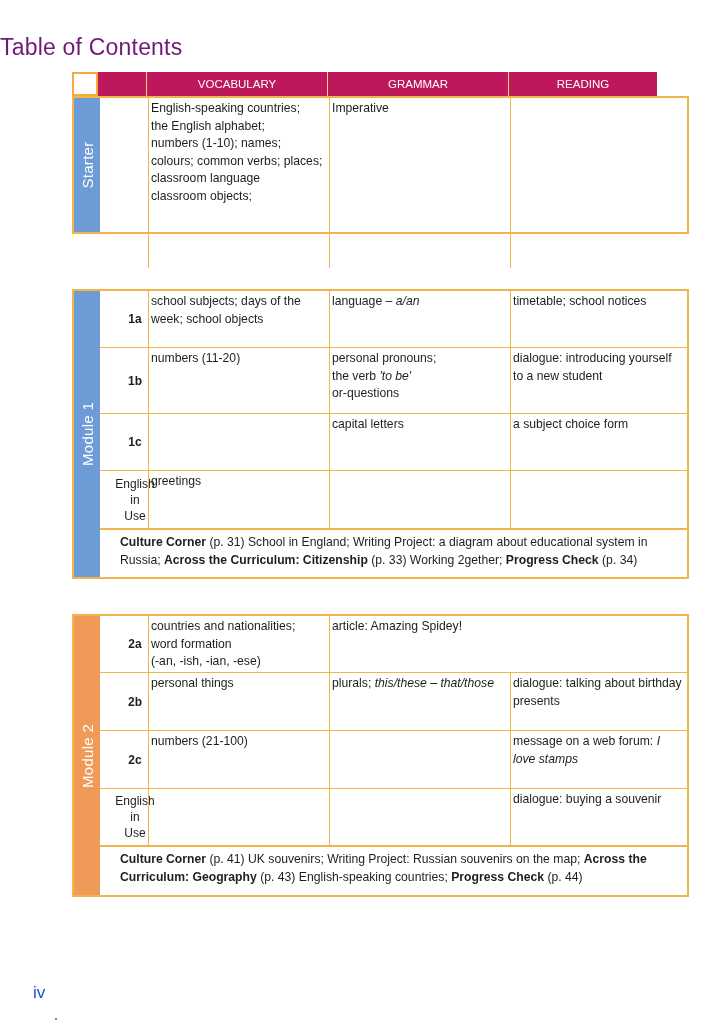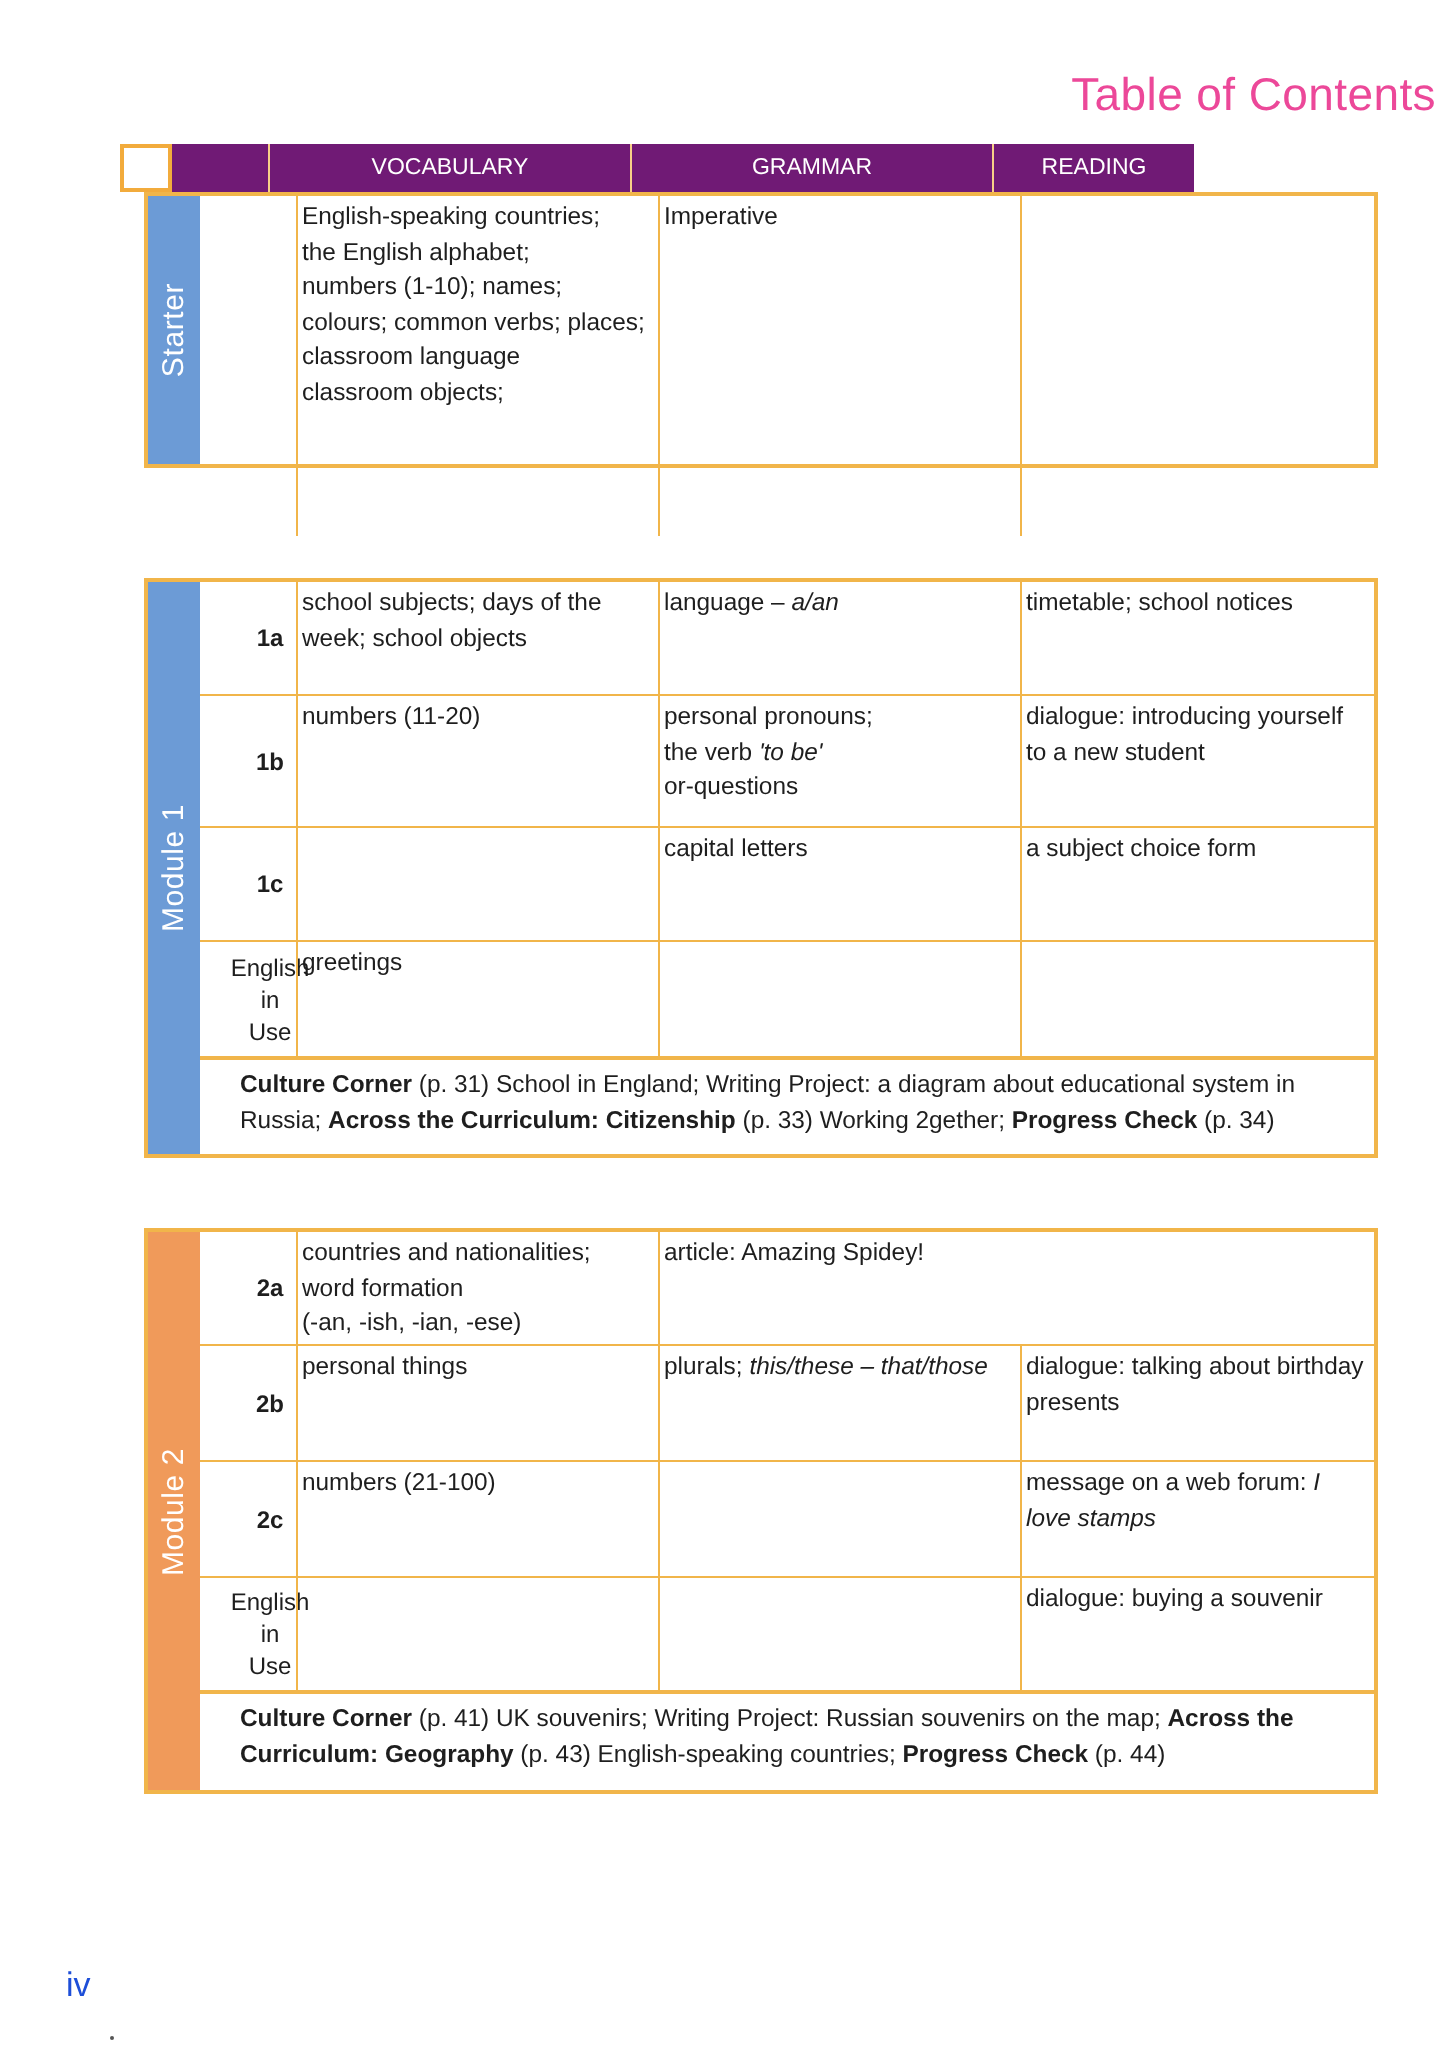--- a/index.html
+++ b/index.html
@@ -1,31 +1,31 @@
 <!DOCTYPE html>
 <html><head>
 <meta charset="utf-8">
 <style>
   html,body{margin:0;padding:0;background:#fff;}
   body{width:718px;height:1024px;position:relative;overflow:hidden;font-family:"Liberation Sans",sans-serif;color:#1e1e1e;}
-  .title{position:absolute;left:0;width:718px;top:34px;text-align:right;font-size:23px;color:#ec4899;letter-spacing:0.2px;}
+  .title{position:absolute;left:0;width:718px;top:34px;text-align:left;font-size:23px;color:#701a75;letter-spacing:0.2px;}
   .block{position:absolute;left:72px;width:617px;border:2px solid #f1b54a;box-sizing:border-box;}
   .side{position:absolute;left:0;top:0;bottom:0;width:26px;}
   .side span{position:absolute;left:50%;top:50%;transform:translate(-50%,-50%) rotate(-90deg);white-space:nowrap;color:#fff;font-size:15px;letter-spacing:0.3px;}
   .blue{background:#6c9bd6;}
   .orange{background:#f09a5a;}
   .grid{position:absolute;left:26px;right:0;top:0;}
   .row{display:flex;border-bottom:1.5px solid #f1b54a;box-sizing:border-box;}
   .row:last-child{border-bottom:none;}
   .cell{box-sizing:border-box;border-left:1.5px solid #f1b54a;font-size:12.2px;line-height:17.5px;padding:2px 2px;}
   .c0{width:48px;border-left:none;display:flex;align-items:center;justify-content:center;text-align:center;font-weight:bold;font-size:12px;line-height:16px;padding-left:24px;}
   .c1{width:181px;}
   .c2{width:181px;}
   .c3{flex:1;}
-  .hdr{position:absolute;left:60px;top:72px;width:537px;height:24px;background:#701a75;display:flex;box-sizing:border-box;}
+  .hdr{position:absolute;left:72px;top:72px;width:585px;height:24px;background:#be185d;display:flex;box-sizing:border-box;}
   .hdr .h{color:#fff;font-size:11.5px;text-align:center;line-height:24px;border-left:1.5px solid #f8cf87;box-sizing:border-box;}
   .hdr .blank{width:26px;background:#fff;border:2px solid #f2ab3c;box-sizing:border-box;}
   .hdr .h0{width:48px;border-left:none;}
   .extra{font-size:12.2px;line-height:18px;padding:3px 20px;box-sizing:border-box;}
   .extra b{font-weight:bold;}
   i{font-style:italic;}
   .pagenum{position:absolute;left:33px;top:983px;font-size:17px;color:#1d4ed8;}
   .dot{position:absolute;left:55px;top:1018px;width:2px;height:2px;background:#555;border-radius:1px;}
 </style>
 </head>

